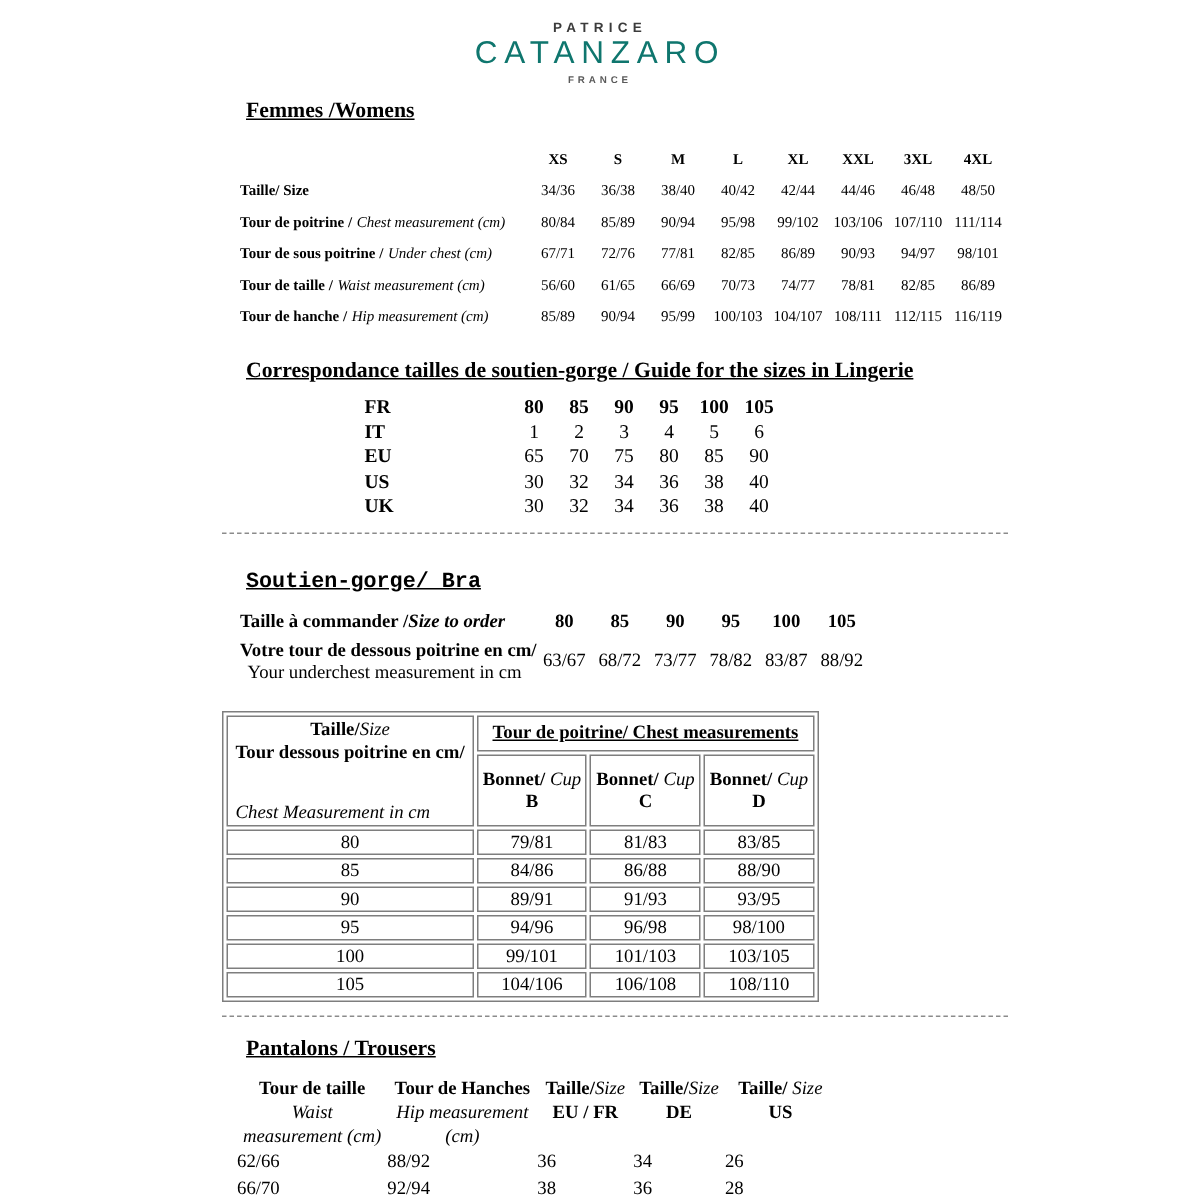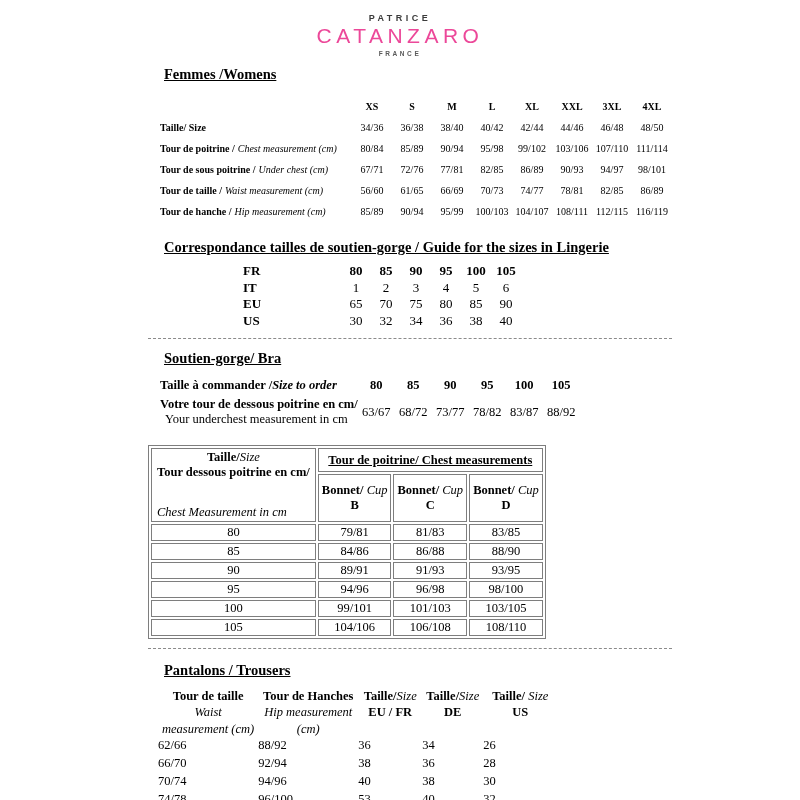--- a/index.html
+++ b/index.html
@@ -2,27 +2,27 @@
 <html><head>
 <meta charset="utf-8">
 <style>
   html,body{margin:0;padding:0;width:800px;height:800px;background:#fff;overflow:hidden;
     font-family:"Liberation Serif", serif;color:#000;}
   .page{width:524px;margin-left:148px;}
 
   
   .logo{text-align:center;padding-top:13px;margin-left:-20px;font-family:"Liberation Sans",sans-serif;}
   .logo-top{font-size:9px;font-weight:bold;letter-spacing:3.5px;color:#3b3b3b;}
-  .logo-main{font-size:21px;letter-spacing:4.5px;color:#ec4899;margin-top:1px;font-weight:normal;}
+  .logo-main{font-size:21px;letter-spacing:4.5px;color:#0f766e;margin-top:1px;font-weight:normal;}
   .logo-sub{font-size:6.5px;font-weight:bold;letter-spacing:2.6px;color:#5a5a5a;margin-top:2px;}
 
   h2.sec{font-size:14.5px;font-weight:bold;text-decoration:underline;margin:0 0 0 16px;white-space:nowrap;}
   #h-womens{margin-top:9px;}
   #h-lingerie{margin-top:17px;}
-  #h-bra{margin-top:11px;}
+  #h-bra{margin-top:24px;font-family:Liberation Mono, monospace;}
   #h-trousers{margin-top:13px;}
 
   table{border-collapse:collapse;}
   td,th{padding:0;white-space:nowrap;font-weight:normal;}
 
   
   .womens{margin:13px 0 0 12px;}
   .womens th,.womens td{text-align:center;height:21px;font-size:10px;padding:0 3px;}
   .womens th{font-weight:bold;min-width:34px;}
   .womens .lbl{text-align:left;width:196px;padding-left:0;}
@@ -203,20 +203,29 @@
         <tr>
           <td class="lbl">US</td>
           <td>30</td>
           <td>32</td>
           <td>34</td>
           <td>36</td>
           <td>38</td>
           <td>40</td>
         </tr>
 
+        <tr>
+          <td class="lbl">UK</td>
+          <td>30</td>
+          <td>32</td>
+          <td>34</td>
+          <td>36</td>
+          <td>38</td>
+          <td>40</td>
+        </tr>
       </tbody>
   </table>
 
   <hr class="dash" id="dash1">
 
   <h2 class="sec" id="h-bra">Soutien-gorge/ Bra</h2>
 
   <table class="bra">
     <tbody>
       <tr>

